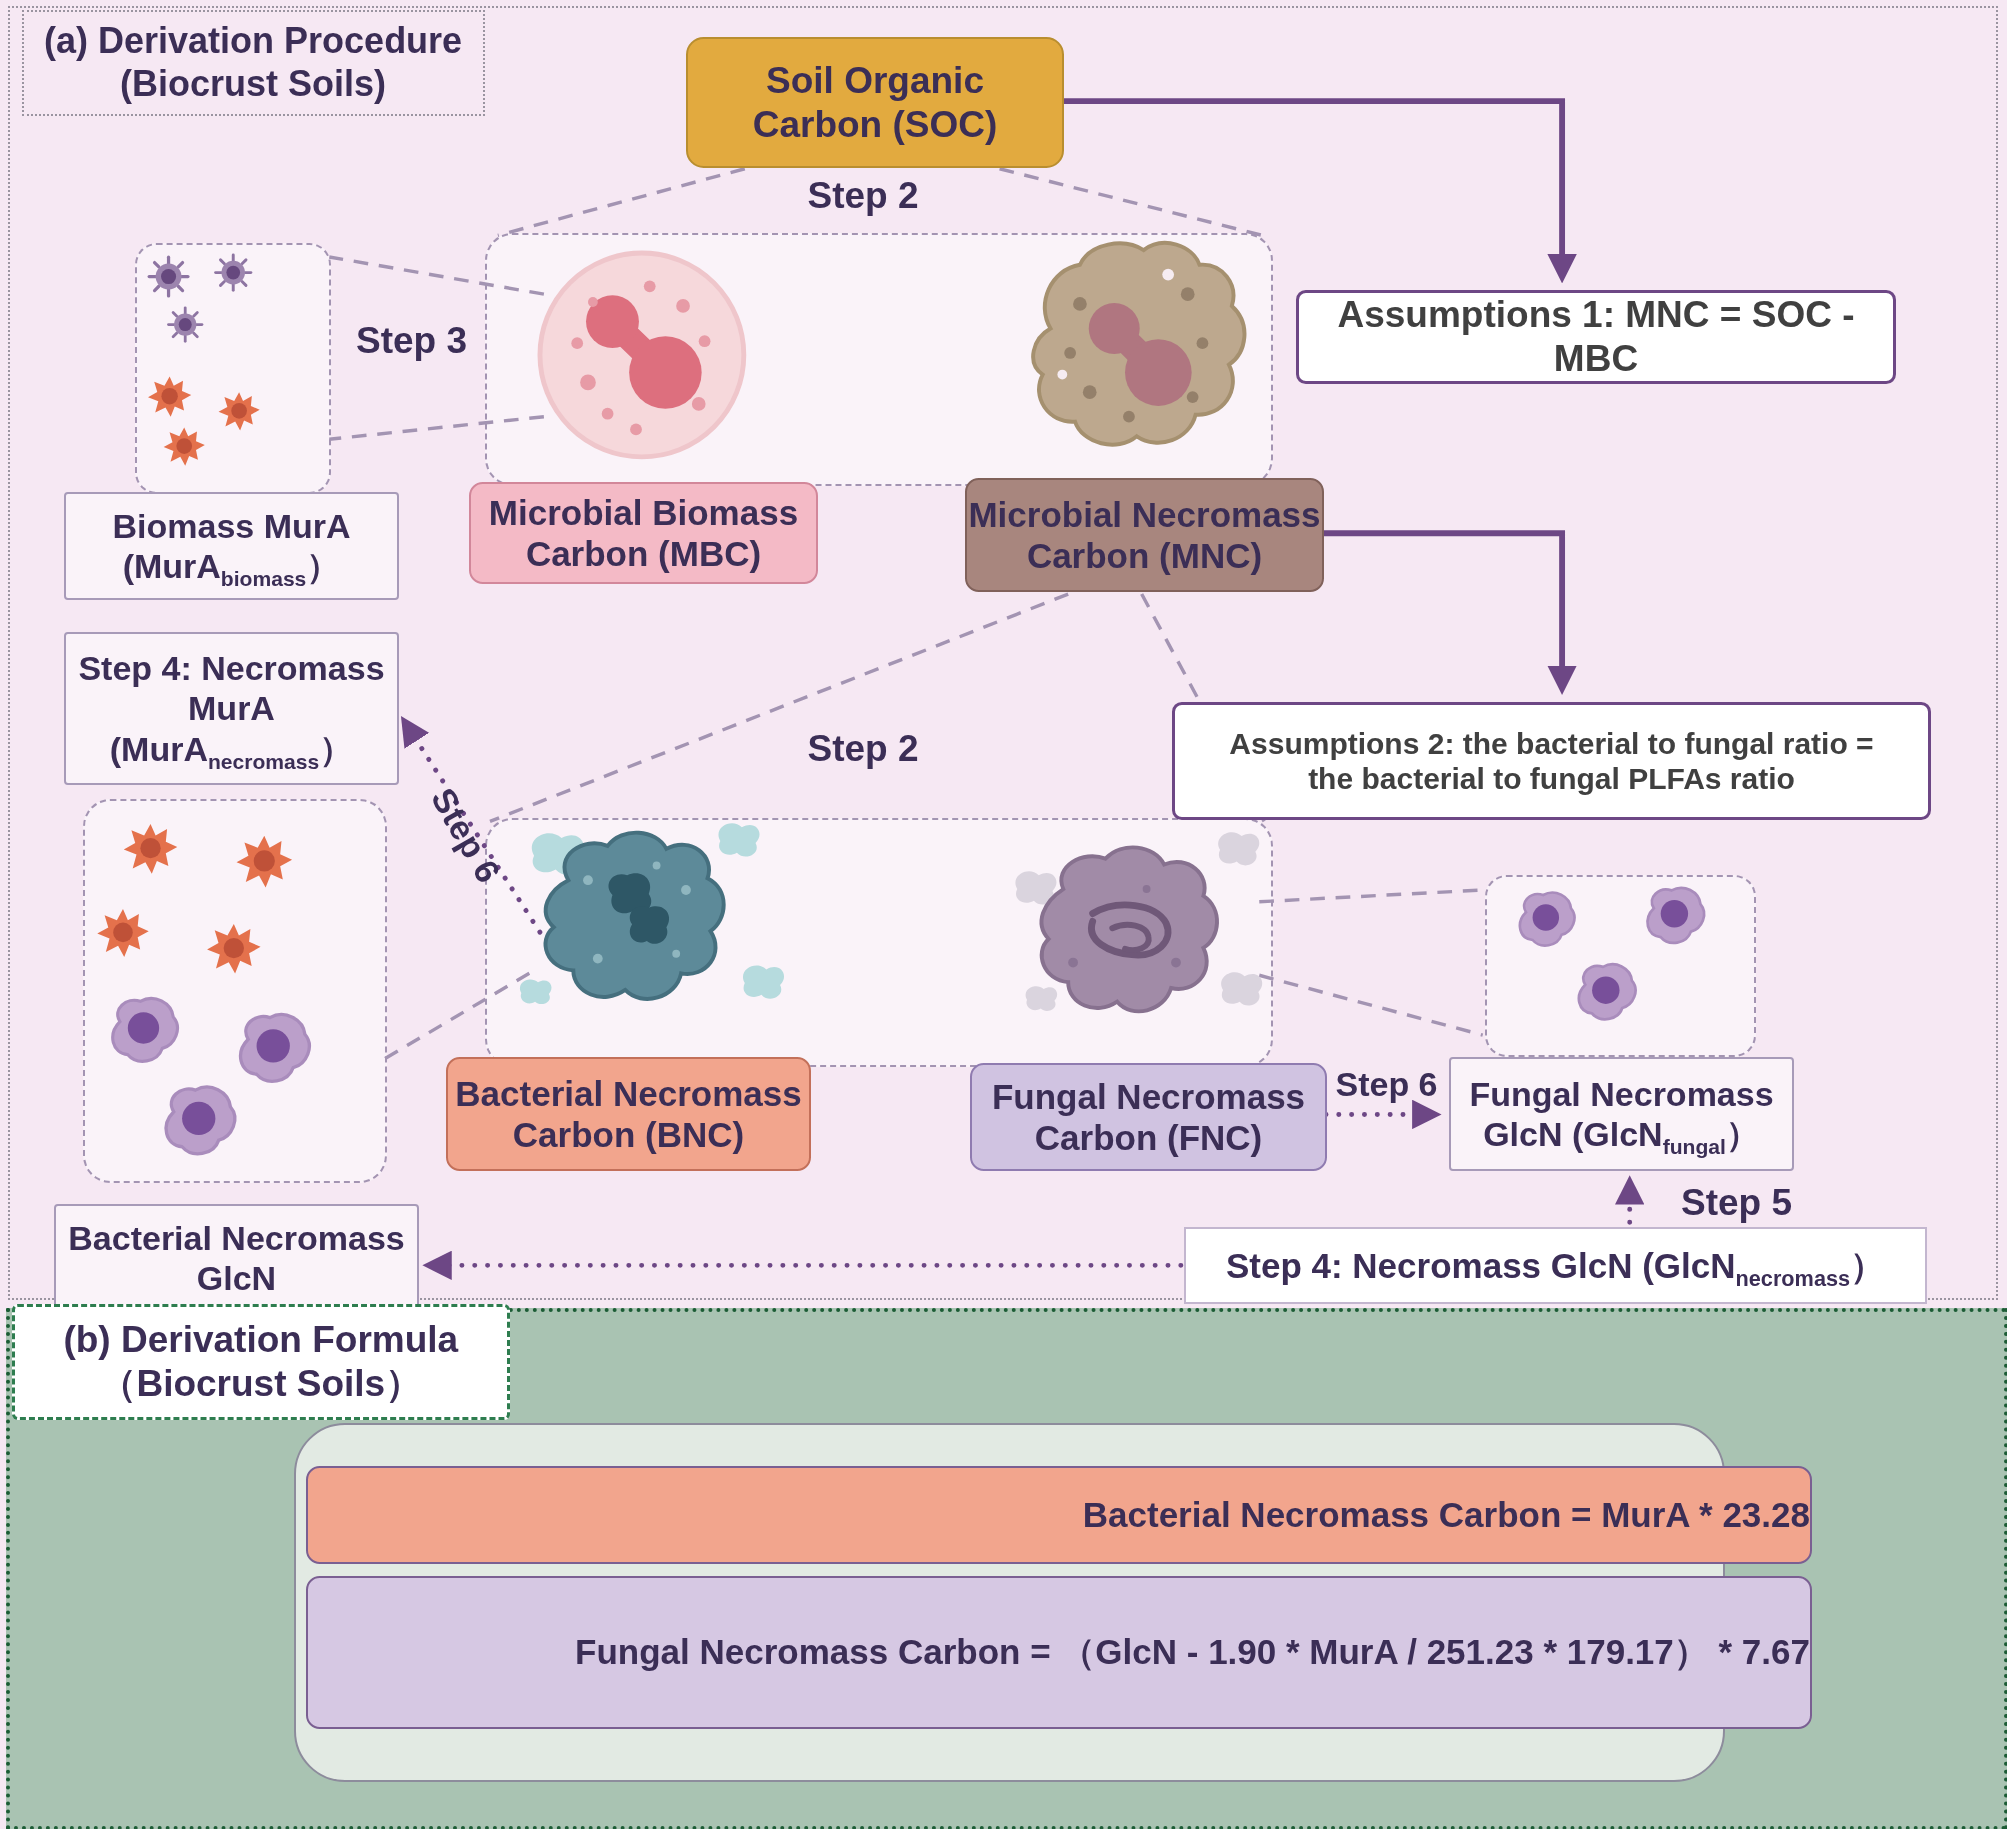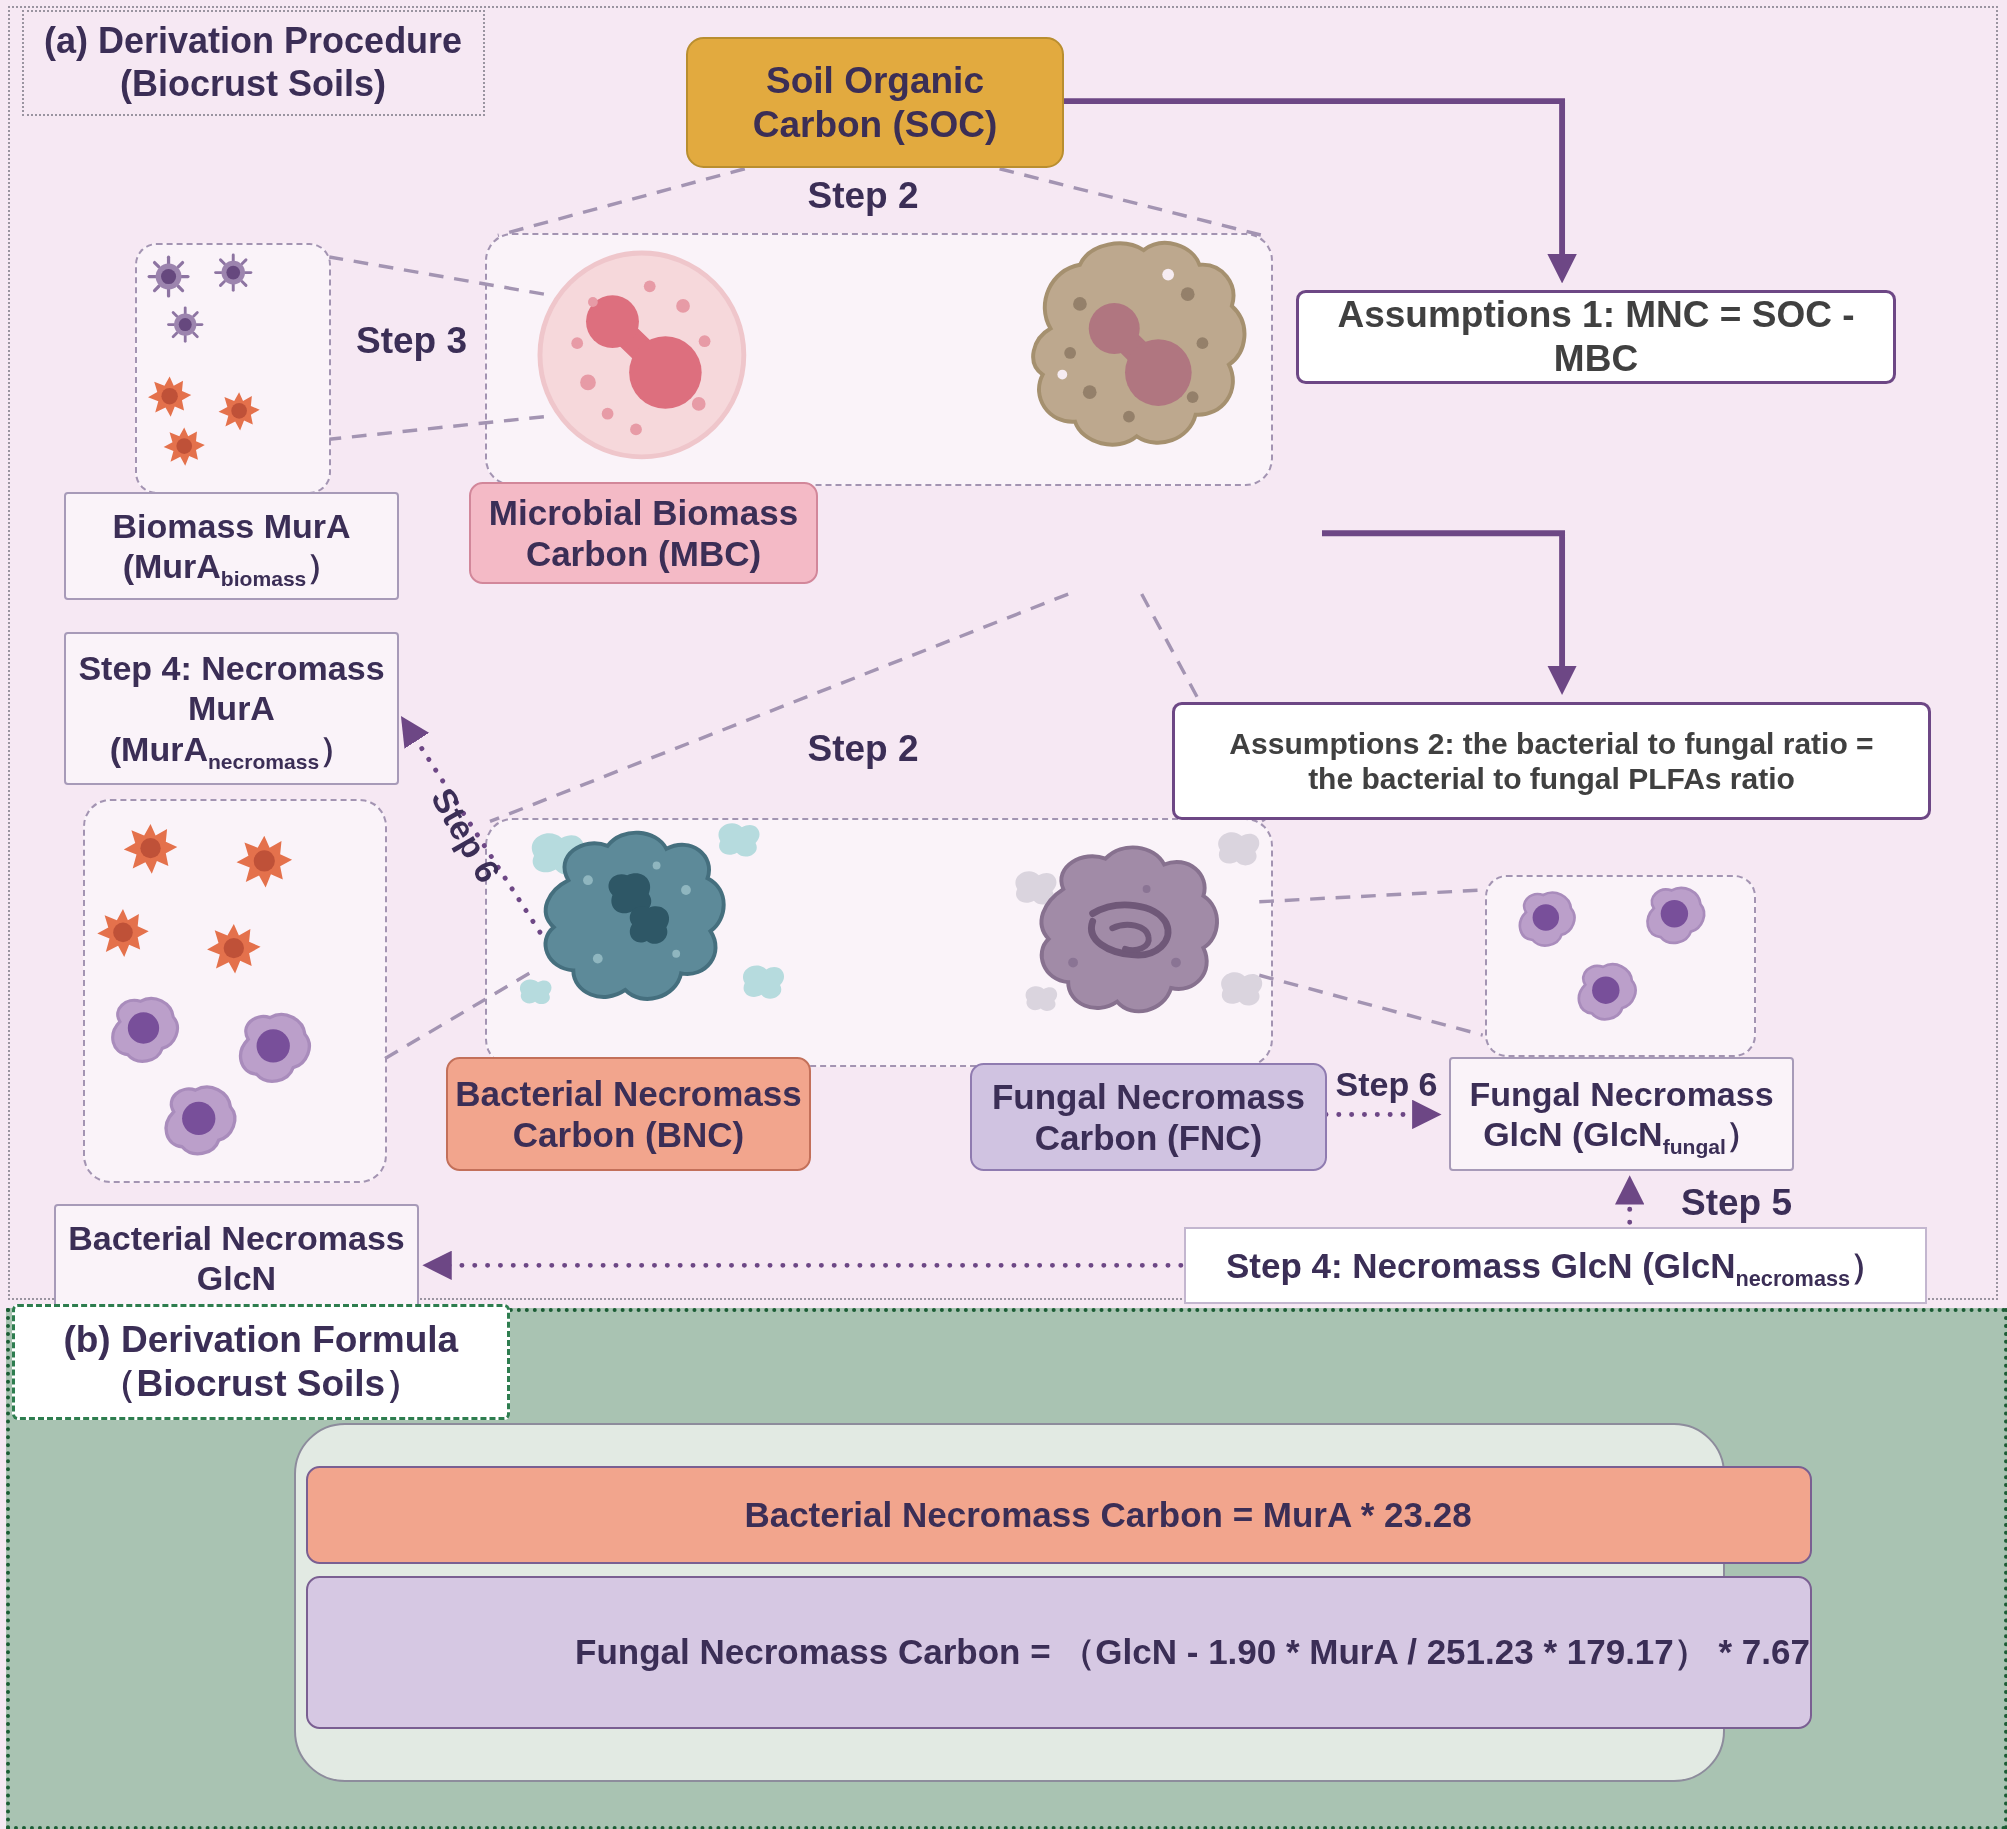--- a/index.html
+++ b/index.html
@@ -203,20 +203,24 @@
   <div class="abs lbl step" style="left:755px;top:727px;width:216px;height:43px">Step 2</div>
   <div class="abs lbl step" style="left:328px;top:319px;width:167px;height:43px">Step 3</div>
   <div class="abs lbl step" style="left:1658px;top:1181px;width:157px;height:43px">Step 5</div>
   <div class="abs lbl step" style="left:392px;top:814px;width:147px;height:43px;transform:rotate(60deg);font-size:34px">Step 6</div>
   <div class="abs lbl step" style="left:1323px;top:1064px;width:127px;height:41px;font-size:34px">Step 6</div>
 
   <div class="abs lbl colorbox" style="left:469px;top:482px;width:345px;height:98px;background:#f4bac6;border:2.9px solid #d2879a;font-size:35px">
     <div>Microbial Biomass</div>
     <div>Carbon (MBC)</div>
   </div>
+  <div class="abs lbl colorbox" style="left:965px;top:478px;width:355px;height:110px;background:#a8867e;border:2.9px solid #80615a;font-size:35px">
+    <div>Microbial Necromass</div>
+    <div>Carbon (MNC)</div>
+  </div>
 
   <div class="abs lbl assump" style="left:1296px;top:290px;width:594px;height:88px;font-size:37px">Assumptions 1: MNC = SOC - MBC</div>
   <div class="abs lbl assump" style="left:1172px;top:702px;width:753px;height:112px;font-size:30px">
     <div>Assumptions 2: the bacterial to fungal ratio =</div>
     <div>the bacterial to fungal PLFAs ratio</div>
   </div>
 
 
   <div class="abs lbl sidebox" style="left:64px;top:492px;width:331px;height:104px;font-size:34px">
     <div>Biomass MurA</div>
@@ -258,21 +262,21 @@
   <div class="abs lbl sidebox" style="left:54px;top:1204px;width:361px;height:104px;font-size:34px">
     <div>Bacterial Necromass</div>
     <div>GlcN</div>
   </div>
 
   <div class="abs lbl" style="left:11.8px;top:1304px;width:492px;height:110px;background:#ffffff;border:3.9px dashed #2e7d4f;border-radius:5.9px;font-size:37px;z-index:4">
     <div>(b) Derivation Formula</div>
     <div>（Biocrust Soils）</div>
   </div>
 
-  <div class="abs lbl" style="left:306px;top:1466px;width:1404px;height:94px;background:#f2a58d;border:2px solid #7a5f92;border-radius:13.7px;font-size:35px;align-items:center;padding-left:98px;z-index:3">
+  <div class="abs lbl" style="left:306px;top:1466px;width:1404px;height:94px;background:#f2a58d;border:2px solid #7a5f92;border-radius:13.7px;font-size:35px;align-items:flex-end;padding-left:98px;z-index:3">
     <div>Bacterial Necromass Carbon = MurA * 23.28</div>
   </div>
 
   <div class="abs lbl" style="left:306px;top:1576px;width:1404px;height:149px;background:#d6c8e3;border:2px solid #7a5f92;border-radius:13.7px;font-size:35px;align-items:flex-end;padding-left:98px;z-index:3;line-height:1.5">
     <div>Fungal Necromass Carbon =  （GlcN - 1.90 * MurA / 251.23 * 179.17） * 7.67</div>
   </div>
 
 </div>
 
 

